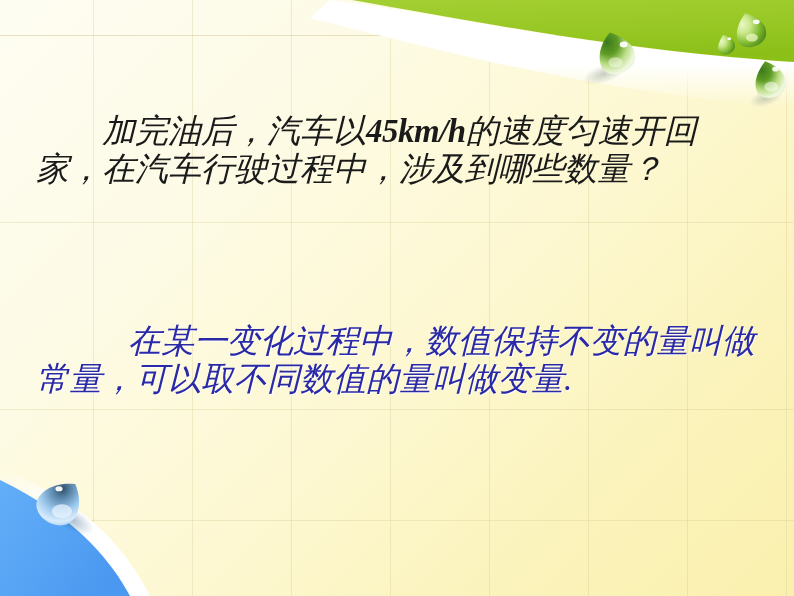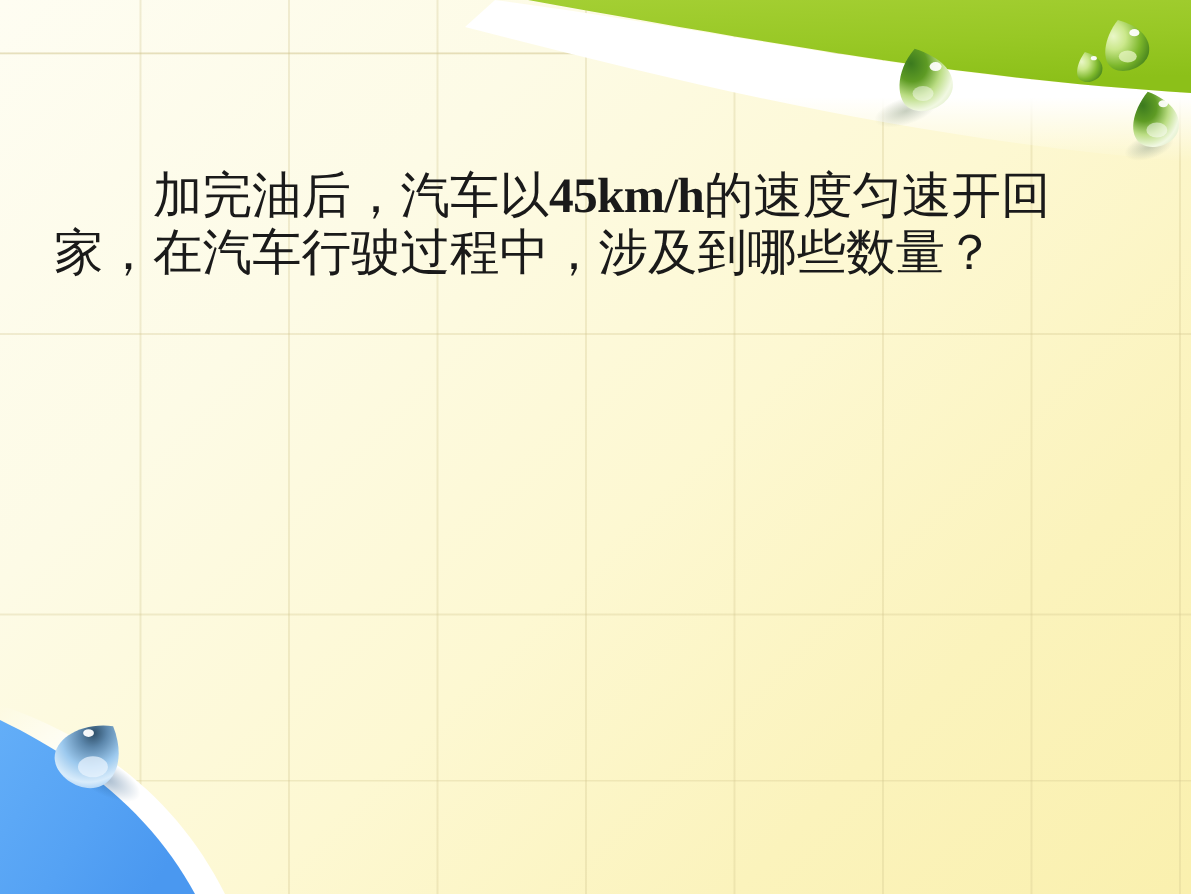--- a/index.html
+++ b/index.html
@@ -16,20 +16,21 @@
     position: relative;
     width: 794px;
     height: 596px;
     overflow: hidden;
     background: linear-gradient(135deg,
         #fefdf2 0%,
         #fdfbe6 28%,
         #fdf8d2 55%,
         #fbf3bc 78%,
         #faf0ae 100%);
+    font-style: italic;
   }
 
   
   .grid-layer {
     position: absolute;
     inset: 0;
     pointer-events: none;
     background-image:
       linear-gradient(to right, rgba(208,196,140,0.30) 1px, transparent 1px),
       linear-gradient(to bottom, rgba(208,196,140,0.30) 1px, transparent 1px);
@@ -212,14 +213,15 @@
     <g transform="rotate(34 62 68)">
       <path d="M 62,44 C 78,55 84,70 78,81 C 71,93 50,94 42,84
                C 34,74 42,54 62,44 Z" fill="url(#dropBlue)"></path>
       <ellipse cx="51" cy="57" rx="3.6" ry="2.6" fill="#FFFFFF" opacity="0.95" transform="rotate(-34 51 57)"></ellipse>
       <ellipse cx="66" cy="74" rx="10" ry="7" fill="#EAF4FE" opacity="0.72" transform="rotate(-34 66 74)"></ellipse>
     </g>
   </svg>
 
   <div class="text-block" id="para-black"><span>加完油后，汽车以</span><span class="lat">45km/h</span><span>的速度匀速开回家，在汽车行驶过程中，涉及到哪些数量？</span></div>
 
+  <div class="text-block" id="para-blue">在某一变化过程中，数值保持不变的量叫做常量，可以取不同数值的量叫做变量.</div>
 
 </div>
 
 </body></html>

